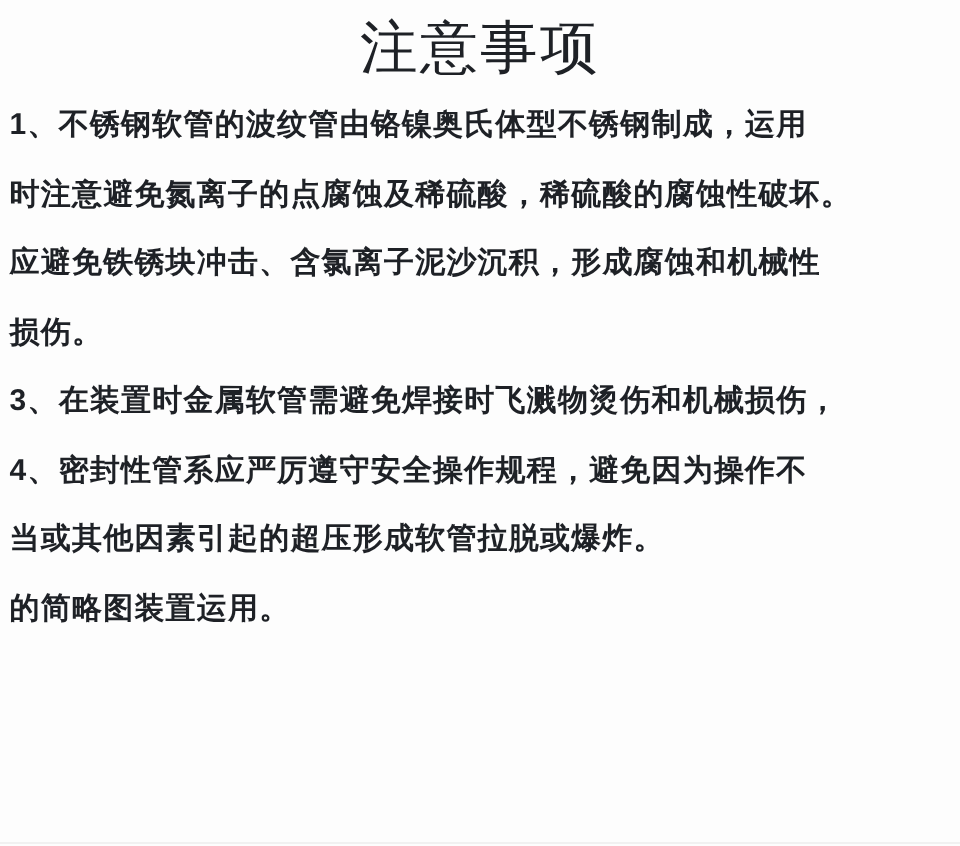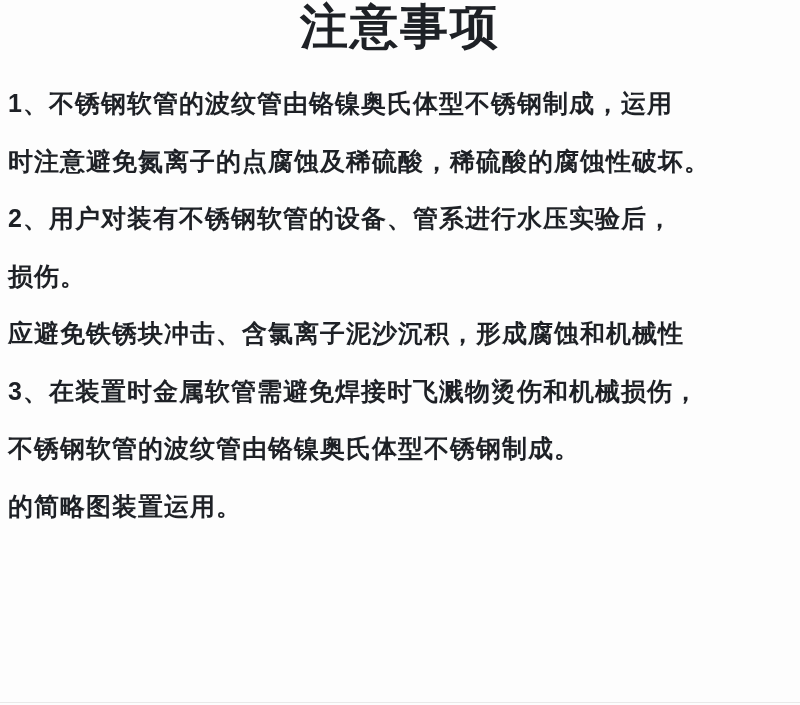--- a/index.html
+++ b/index.html
@@ -10,25 +10,25 @@
   .page {
     position: relative;
     width: 800px;
     height: 705px;
     background: #fdfdfd;
     overflow: hidden;
     font-family: "Liberation Sans", sans-serif;
   }
   .title {
     margin: 0;
-    padding-top: 0;
+    padding-top: 14px;
     text-align: center;
     font-size: 48px;
     line-height: 54px;
-    font-weight: 700;
+    font-weight: 400;
     letter-spacing: 2px;
     color: #1e2126;
   }
   .body-text {
     position: absolute;
     top: 75px;
     left: 8px;
     right: 2px;
   }
   .line {
@@ -54,27 +54,27 @@
 
 <div class="page">
 
   <h1 class="title">注意事项</h1>
 
   <div class="body-text">
 
     <div class="line">1、不锈钢软管的波纹管由铬镍奥氏体型不锈钢制成，运用</div>
     <div class="line">时注意避免氮离子的点腐蚀及稀硫酸，稀硫酸的腐蚀性破坏。</div>
 
-    <div class="line">2、用户对装有不锈钢软管的设备、管系进行水压实验后，</div>
+    <div class="line">应避免铁锈块冲击、含氯离子泥沙沉积，形成腐蚀和机械性</div>
     <div class="line">损伤。</div>
-    <div class="line">应避免铁锈块冲击、含氯离子泥沙沉积，形成腐蚀和机械性</div>
 
     <div class="line">3、在装置时金属软管需避免焊接时飞溅物烫伤和机械损伤，</div>
 
-    <div class="line">不锈钢软管的波纹管由铬镍奥氏体型不锈钢制成。</div>
+    <div class="line">4、密封性管系应严厉遵守安全操作规程，避免因为操作不</div>
+    <div class="line">当或其他因素引起的超压形成软管拉脱或爆炸。</div>
 
     <div class="line">的简略图装置运用。</div>
 
   </div>
 
   <div class="bottom-rule"></div>
 
 </div>
 
 </body></html>

